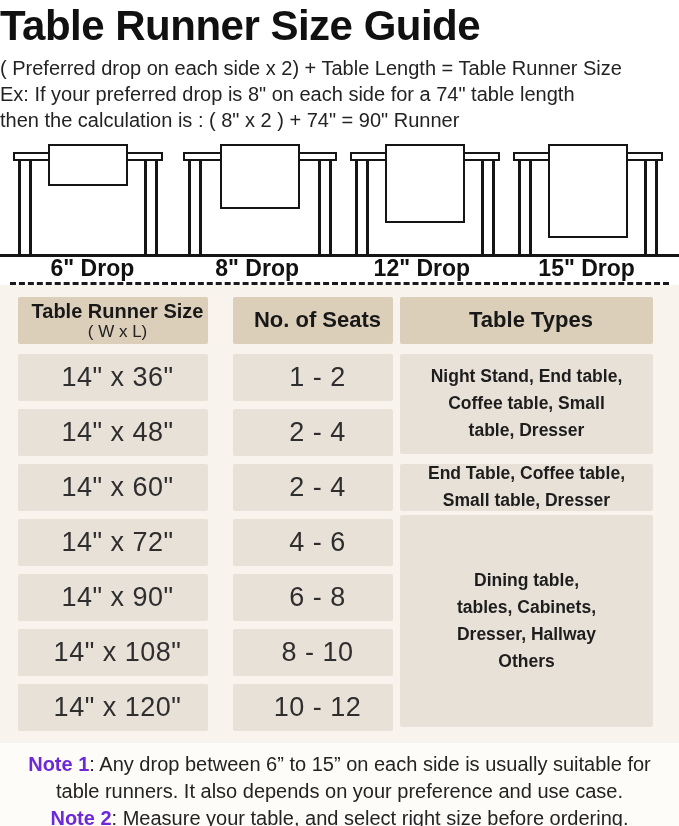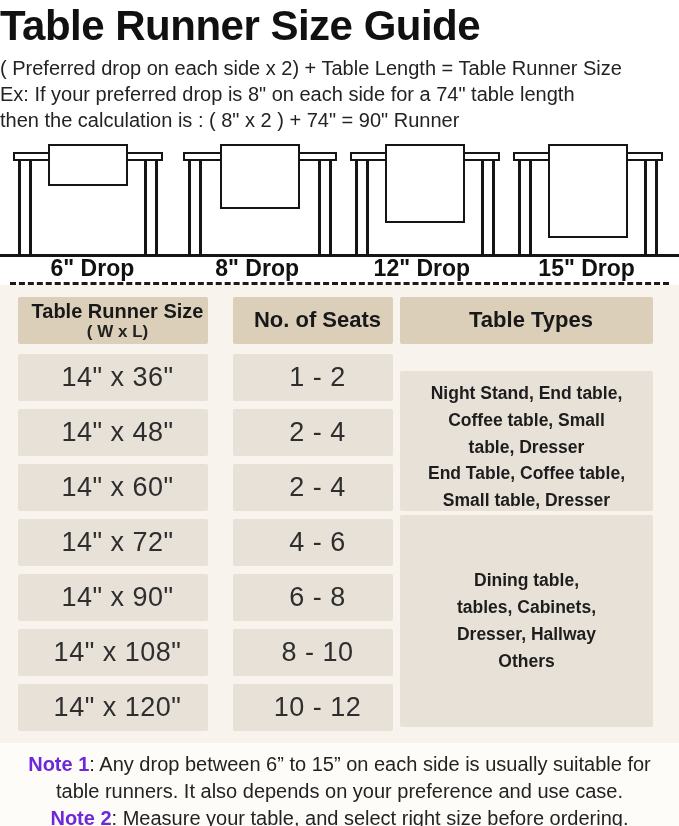--- a/index.html
+++ b/index.html
@@ -92,35 +92,35 @@
     align-items: center; justify-content: center;
     text-align: center;
     border-radius: 2px;
     padding-left: 9px;
   }
   .c1 { left: 18px;  width: 190px; }
   .c2 { left: 233px; width: 160px; }
   .c3 { left: 400px; width: 253px; }
   .hdr { top: 12px; height: 47px; background: #dbcfba; }
   .hdr .h-main { font-size: 20px; font-weight: 700; color: #181818; line-height: 1.1; }
-  .hdr .h-sub  { font-size: 17px; font-weight: 700; color: #222; line-height: 1.15; text-align: center; }
+  .hdr .h-sub  { font-size: 17px; font-weight: 400; color: #222; line-height: 1.15; text-align: center; }
   .hdr.c2 .h-main, .hdr.c3 .h-main { font-size: 22px; }
 
   .datacell { background: #e8e1d8; }
   .r0 { top: 69px;  height: 47px; }
   .r1 { top: 124px; height: 47px; }
   .r2 { top: 179px; height: 47px; }
   .r3 { top: 234px; height: 47px; }
   .r4 { top: 289px; height: 47px; }
   .r5 { top: 344px; height: 47px; }
   .r6 { top: 399px; height: 47px; }
   .size-text, .seat-text { font-size: 27px; font-weight: 400; color: #2e2e2e; letter-spacing: 0.5px; }
 
   .typecell { background: #e8e1d8; padding: 4px 8px; }
-  .ta { top: 86px;  height: 100px; }
+  .ta { top: 69px;  height: 100px; }
   .tb { top: 179px; height: 47px; }
   .tc { top: 230px; height: 212px; }
   .type-line { font-size: 17.5px; font-weight: 700; color: #1d1d1d; line-height: 1.55; }
 
   
   .notes {
     height: 84px;
     background: #fefcf9;
     text-align: center;
     padding-top: 8px;

